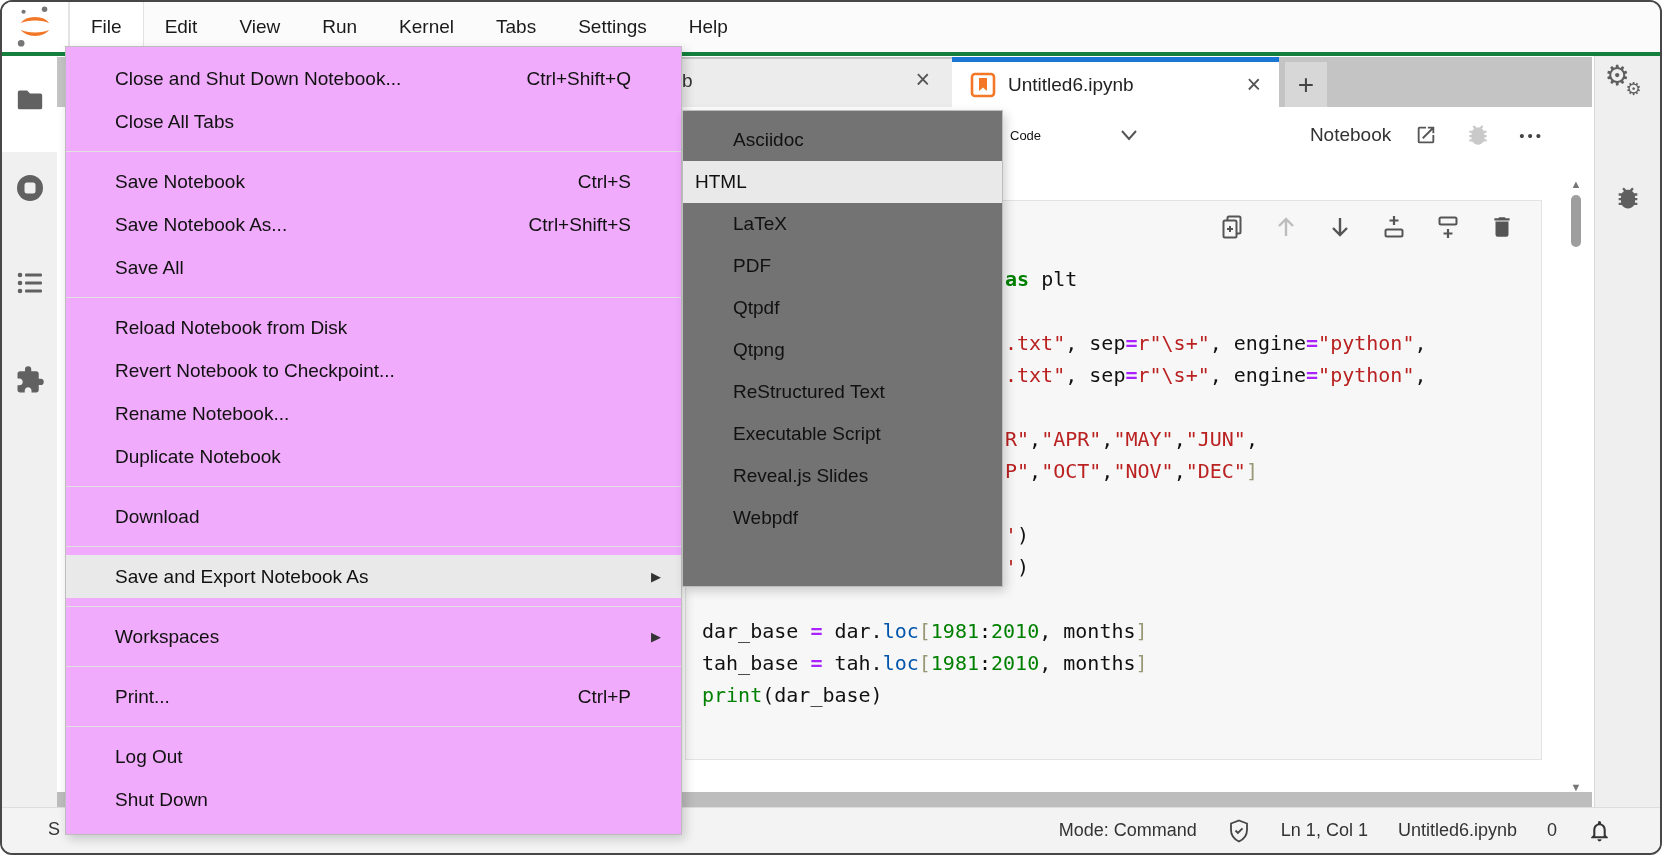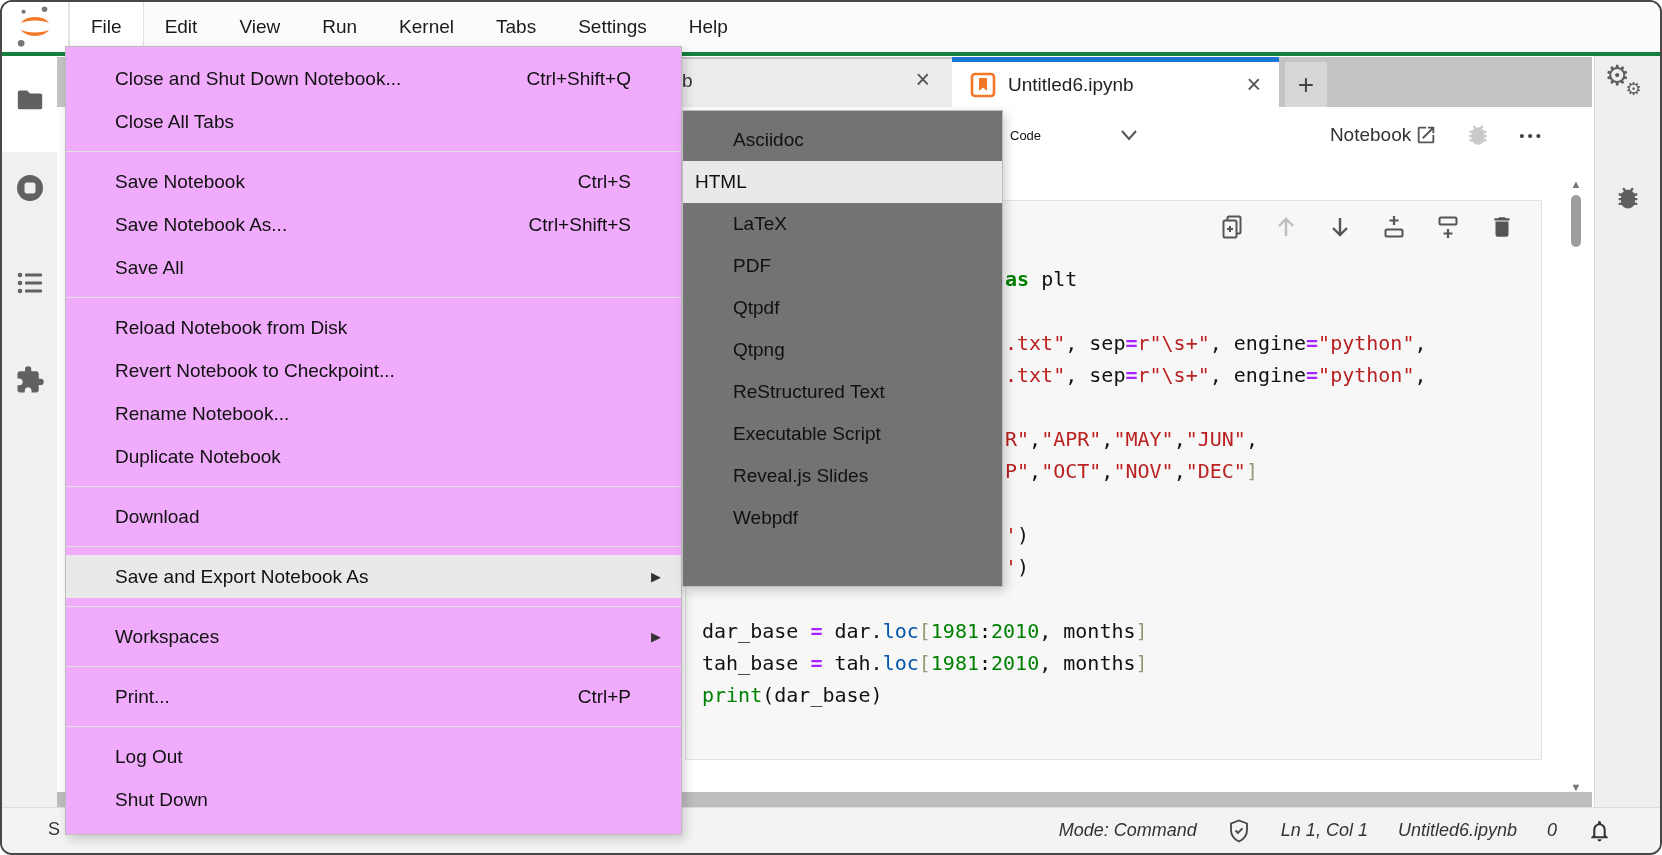--- a/index.html
+++ b/index.html
@@ -33,21 +33,21 @@
   .tab2 .tab-close{position:static;margin-left:auto;}
   .tab-add{position:absolute;left:1228px;top:5px;width:42px;height:45px;background:#d7d7d7;
     display:flex;align-items:center;justify-content:center;font-size:28px;color:#444;}
 
   
   .toolbar{position:absolute;left:55px;top:105px;width:1535px;height:56px;background:#fff;
     border-bottom:1px solid #e2e2e2;}
   .tb-code{position:absolute;left:953px;top:0;height:100%;display:flex;align-items:center;font-size:13px;color:#111;}
   .tb-chevron{margin-left:78px;display:flex;}
   .tb-right{position:absolute;right:48px;top:0;height:100%;display:flex;align-items:center;gap:28px;color:#333;}
-  .tb-notebook{display:flex;align-items:center;gap:4px;font-size:19px;}
+  .tb-notebook{display:flex;align-items:center;gap:24px;font-size:19px;}
   .tb-bug{color:#c9c9c9;display:flex;}
   .tb-dots{font-size:15px;letter-spacing:3px;color:#444;}
 
   
   .notebook{position:absolute;left:55px;top:161px;width:1535px;height:629px;background:#fff;}
   .cell{position:absolute;left:628px;top:37px;width:857px;height:560px;background:#f7f7f7;
     border:1px solid #e3e3e3;box-sizing:border-box;}
   .cell-toolbar{position:absolute;top:13px;right:26px;display:flex;gap:28px;color:#555;}
   .ct-icon{width:26px;height:26px;display:flex;}
   .ct-icon.disabled{color:#bdbdbd;}
@@ -77,21 +77,21 @@
   .rs-icon{position:absolute;left:50%;transform:translateX(-50%);color:#5f5f5f;}
   .gears{position:relative;width:34px;height:34px;}
   .gear-big{position:absolute;right:-2px;bottom:-4px;font-size:28px;line-height:1;}
   .gear-small{position:absolute;left:-2px;top:-6px;font-size:18px;line-height:1;}
 
   
   .statusbar{position:absolute;left:0;bottom:0;width:100%;height:45px;background:#f3f3f3;
     border-top:1px solid #ddd;font-size:18px;color:#333;z-index:20;}
   .sb-left{position:absolute;left:46px;top:11px;}
   .sb-right{position:absolute;right:48px;top:0;height:100%;display:flex;align-items:center;gap:30px;}
-  .sb-item{display:flex;align-items:center;font-style:italic;}
+  .sb-item{display:flex;align-items:center;}
 
   
   .menu-panel{position:absolute;left:63px;top:44px;width:617px;height:789px;background:#f0abfc;
     border:1px solid #bdbdbd;box-shadow:3px 4px 10px rgba(0,0,0,.18);z-index:50;
     padding:10px 0;box-sizing:border-box;font-size:19px;color:#111;}
   .menu-row{position:relative;height:43px;display:flex;align-items:center;padding:0 20px 0 49px;}
   .menu-row.hl{background:#e9e9e9;}
   .menu-shortcut{margin-left:auto;margin-right:30px;}
   .menu-arrow{margin-left:auto;font-size:13px;color:#333;}
   .menu-sep{height:1px;background:#e0e0e0;margin:8px 0;}

